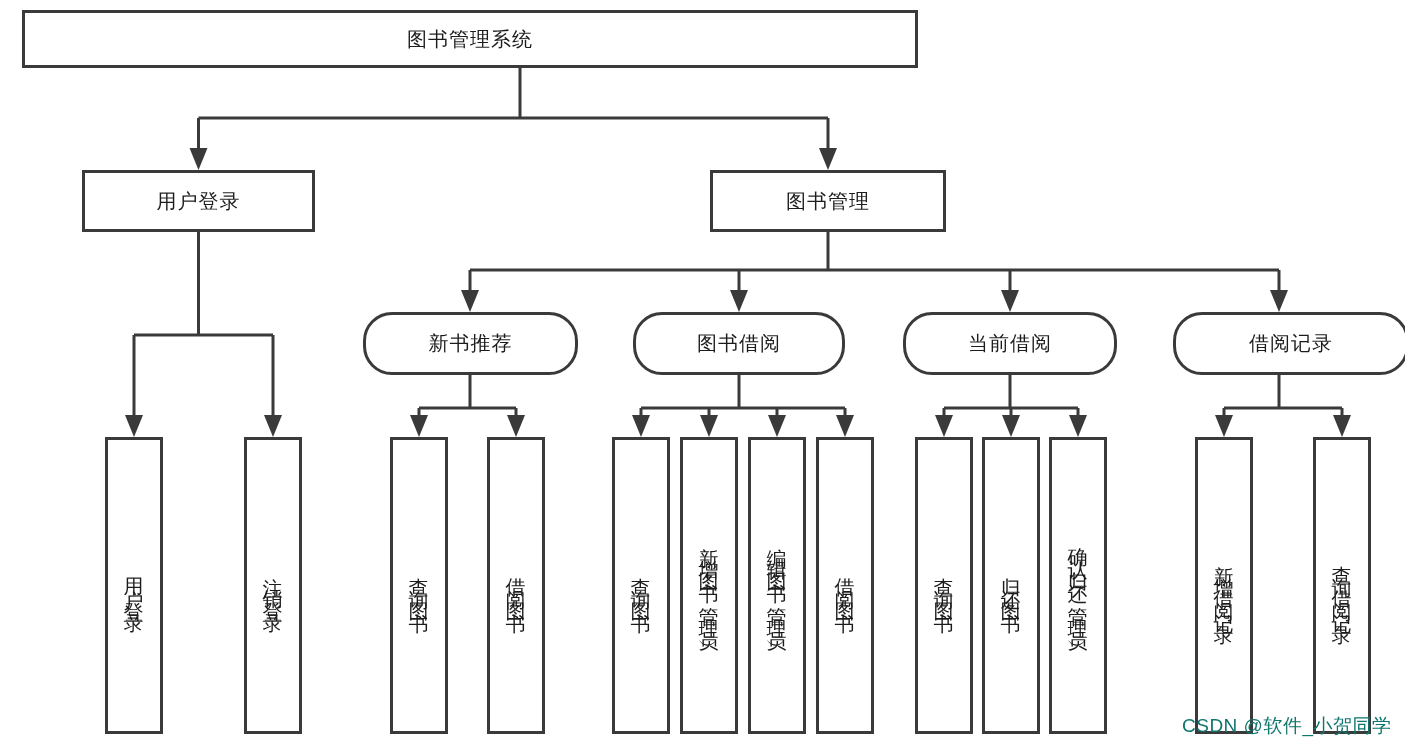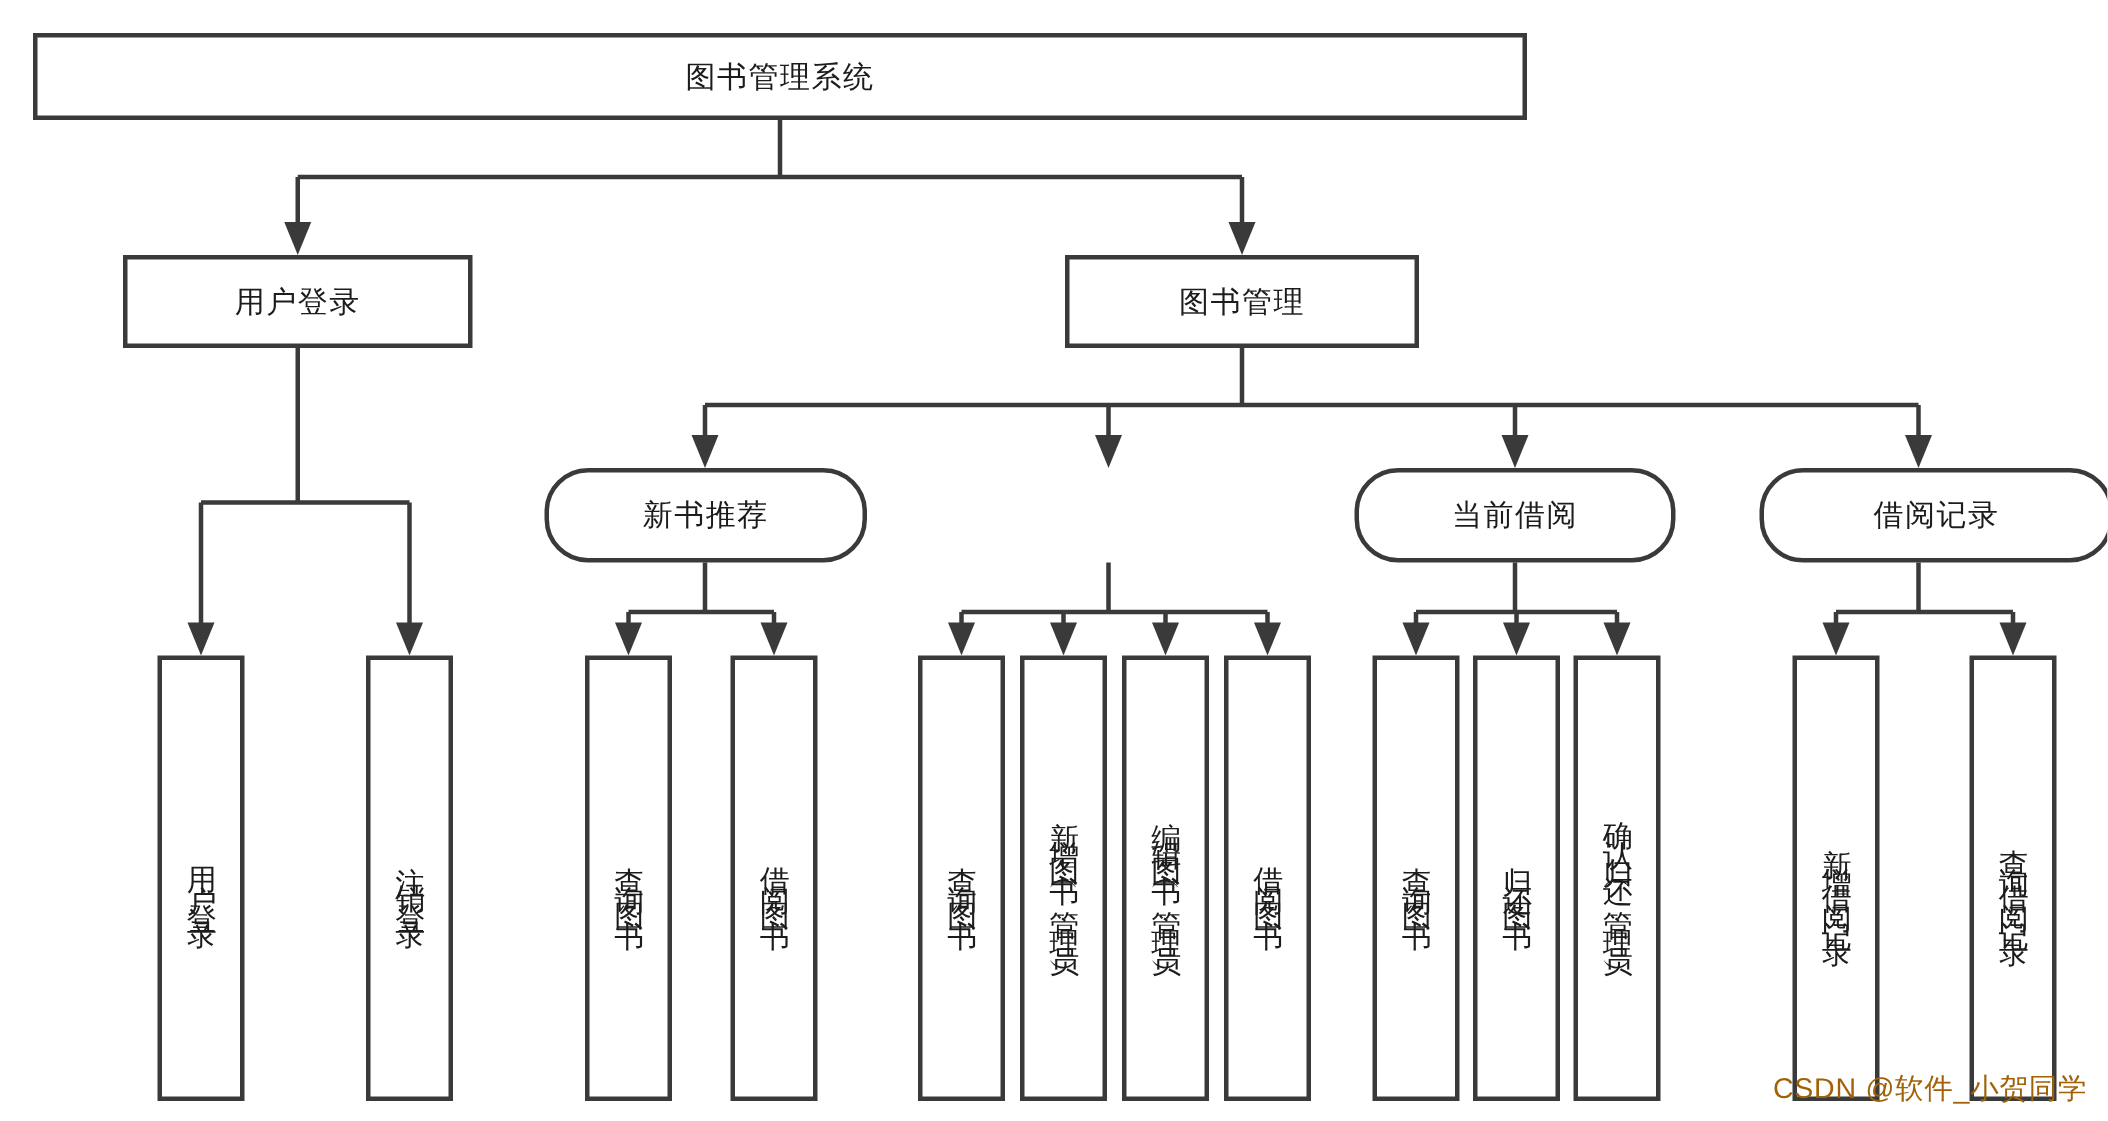--- a/index.html
+++ b/index.html
@@ -32,38 +32,38 @@
     align-items: center;
     justify-content: center;
     z-index: 2;
     color: #1c1c1c;
   }
   .hlabel {
     font-size: 20px;
     letter-spacing: 1px;
     white-space: nowrap;
   }
-  .root-box   { left: 22px;  top: 22px;  width: 996px; height: 58px; }
+  .root-box   { left: 22px;  top: 10px;  width: 896px; height: 58px; }
   .lvl2-box   { top: 170px; height: 62px; }
   .lvl3-box   { top: 312px; height: 63px; border-radius: 29px; }
   .leaf-box   { top: 437px; height: 297px; width: 58px; }
   .vlabel {
     writing-mode: vertical-rl;
     text-orientation: mixed;
     font-size: 20px;
     letter-spacing: 12px;
     line-height: 1;
     white-space: nowrap;
   }
   .watermark {
     position: absolute;
     left: 1182px;
     top: 713px;
     font-size: 19px;
-    color: #a16207;
+    color: #0f766e;
     white-space: nowrap;
     z-index: 5;
     letter-spacing: 0.5px;
   }
 </style>
 </head>
 <body>
 
 <div class="canvas">
 
@@ -107,20 +107,23 @@
   <div class="box lvl2-box" style="left:82px; width:233px;">
     <span class="hlabel">用户登录</span>
   </div>
   <div class="box lvl2-box" style="left:710px; width:236px;">
     <span class="hlabel">图书管理</span>
   </div>
 
   <div class="box lvl3-box" style="left:363px; width:215px;">
     <span class="hlabel">新书推荐</span>
   </div>
+  <div class="box lvl3-box" style="left:633px; width:212px;">
+    <span class="hlabel">图书借阅</span>
+  </div>
   <div class="box lvl3-box" style="left:903px; width:214px;">
     <span class="hlabel">当前借阅</span>
   </div>
   <div class="box lvl3-box" style="left:1173px; width:236px;">
     <span class="hlabel">借阅记录</span>
   </div>
 
   <div class="box leaf-box" style="left:105px;">
     <span class="vlabel">用户登录</span>
   </div>

